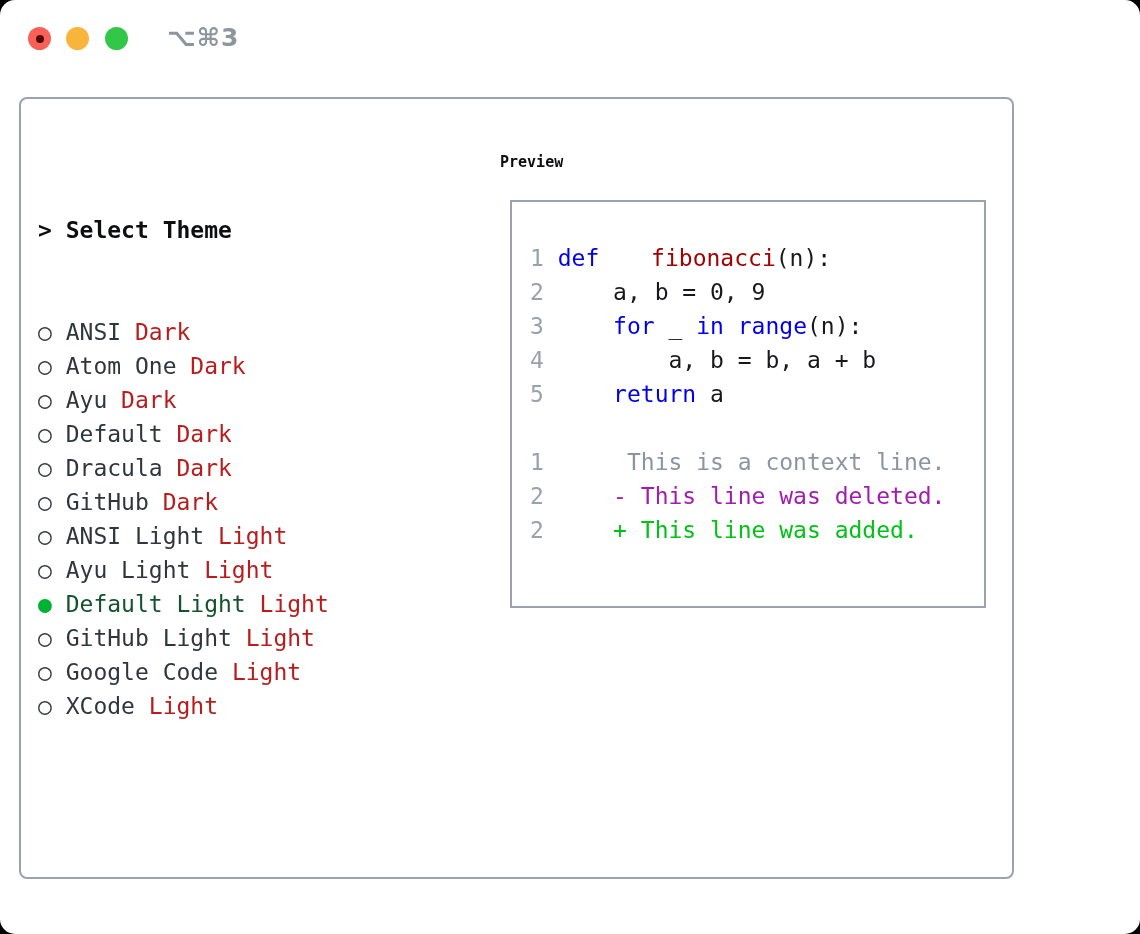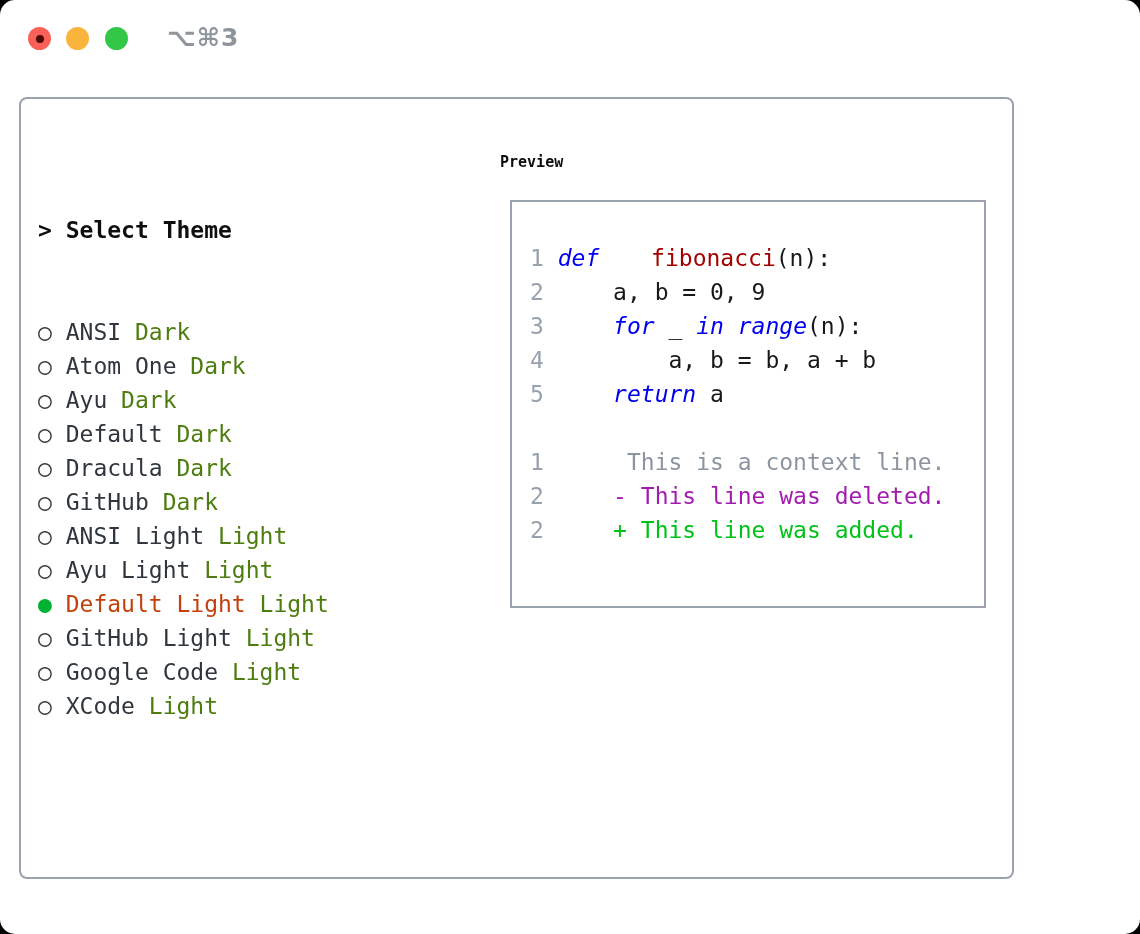--- a/index.html
+++ b/index.html
@@ -34,36 +34,36 @@
   
   .leftcol{
     position:absolute;left:38px;top:145px;width:445px;
     font-size:23px;line-height:34px;white-space:pre;color:#30363d;
   }
   .row{height:34px;}
   .prompt,.heading{font-weight:700;color:#0c0e10;}
   .marker{color:#3b4248;}
   .marker.on{color:#00b232;}
   .tname{color:#30363d;}
-  .tname.on{color:#c2410c;}
-  .variant{color:#4d7c0f;}
+  .tname.on{color:#14532d;}
+  .variant{color:#b91c1c;}
   .apply-title{padding-left:28px;color:#14181c;}
   
   .preview-title{
     position:absolute;left:500px;top:145px;font-size:15px;line-height:34px;
     font-weight:700;color:#0c0e10;
   }
   .preview-box{
     position:absolute;left:510px;top:200px;width:476px;height:408px;
     box-sizing:border-box;border:2px solid #9aa3ad;background:#fff;
     padding:39px 0 0 18px;overflow:hidden;
   }
   .line{height:34px;font-size:23px;line-height:34px;white-space:pre;}
   .num{color:#98a2ae;}
-  .kw{color:#0000f0;font-style:italic;}
+  .kw{color:#0000f0;}
   .fn{color:#a40000;margin-left:38px;}
   .pln{color:#16181b;}
   .ctx{color:#8b95a1;}
   .del{color:#a21caf;}
   .add{color:#00c217;}
 </style>
 </head>
 <body>
 
 <div class="window">

